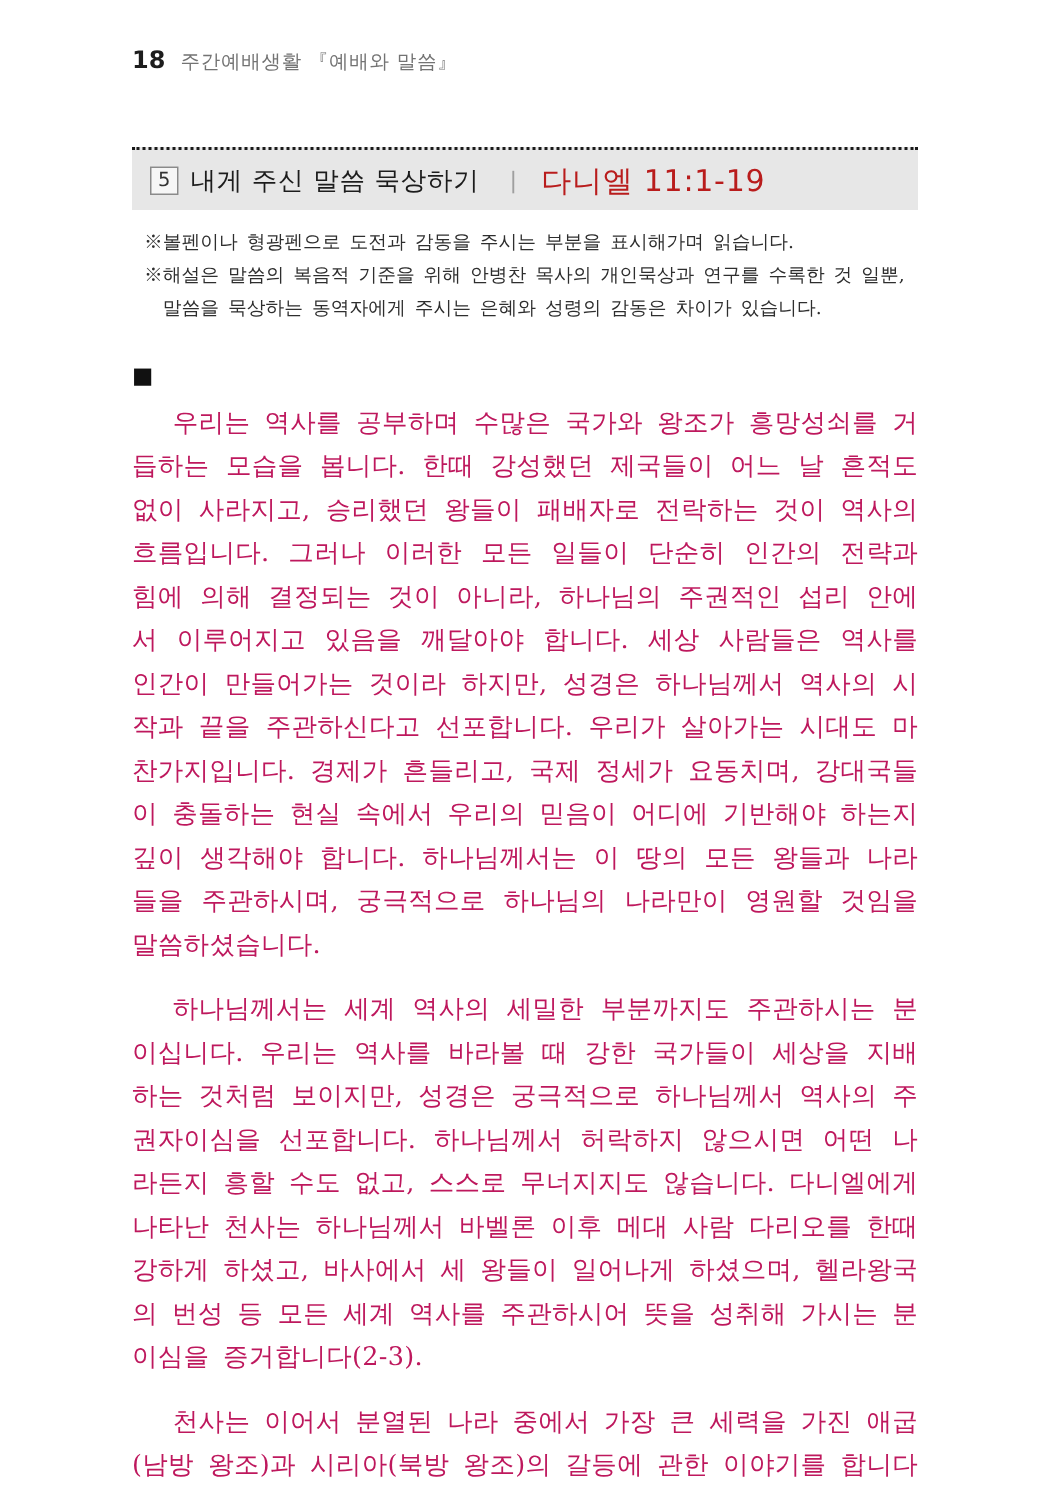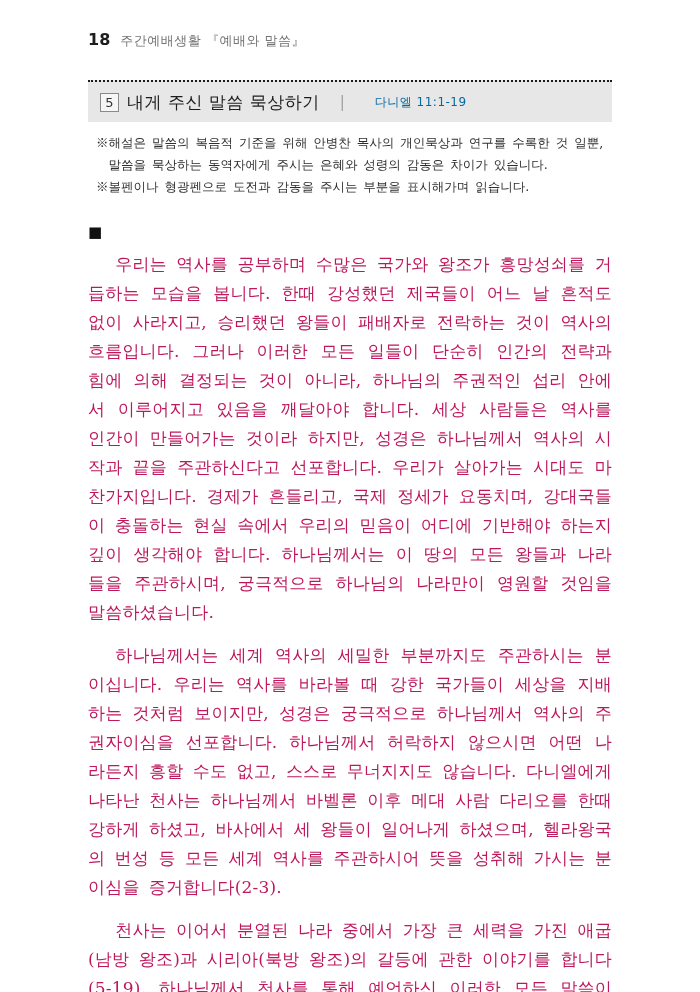--- a/index.html
+++ b/index.html
@@ -17,21 +17,21 @@
     color: #222;
     font-family: "DejaVu Serif", "Liberation Serif", serif;
     overflow: hidden;
   }
   
   .running-header {
     display: flex;
     align-items: baseline;
     gap: 10px;
     font-family: "DejaVu Sans", "Liberation Sans", sans-serif;
-    margin-bottom: 30px;
+    margin-bottom: 48px;
   }
   .running-header .pageno {
     font-size: 16px;
     font-weight: bold;
     color: #1d1d1d;
   }
   .running-header .booktitle {
     font-size: 13px;
     color: #737373;
     letter-spacing: 0.5px;
@@ -65,24 +65,23 @@
     font-weight: normal;
     color: #1c1c1c;
     letter-spacing: 0.5px;
   }
   .sec-divider {
     color: #9f9f9f;
     font-size: 15px;
     margin: 0 16px 0 20px;
   }
   .sec-ref {
-    font-size: 12px;
-    color: #0369a1;
+    font-size: 20px;
+    color: #b91c1c;
     letter-spacing: 0.5px;
-    margin-left: 14px;
   }
   
   .notes {
     font-size: 12.5px;
     line-height: 22px;
     color: #2e2e2e;
     margin: 2px 0 0 8px;
     word-spacing: 2px;
   }
   .note-line {
@@ -131,22 +130,22 @@
   </header>
 
   <div class="section-box">
     <span class="numbox">5</span>
     <span class="sec-title">내게 주신 말씀 묵상하기</span>
     <span class="sec-divider">|</span>
     <span class="sec-ref">다니엘 11:1-19</span>
   </div>
 
   <div class="notes">
+      <div class="note-line">※볼펜이나 형광펜으로 도전과 감동을 주시는 부분을 표시해가며 읽습니다.</div>
       <div class="note-line">※해설은 말씀의 복음적 기준을 위해 안병찬 목사의 개인묵상과 연구를 수록한 것 일뿐, 말씀을 묵상하는 동역자에게 주시는 은혜와 성령의 감동은 차이가 있습니다.</div>
-      <div class="note-line">※볼펜이나 형광펜으로 도전과 감동을 주시는 부분을 표시해가며 읽습니다.</div>
     </div>
 
   <h2 class="article-heading">
     <span class="sq">■</span>
   </h2>
 
   <div class="article-body">
       <p>우리는 역사를 공부하며 수많은 국가와 왕조가 흥망성쇠를 거듭하는 모습을 봅니다. 한때 강성했던 제국들이 어느 날 흔적도 없이 사라지고, 승리했던 왕들이 패배자로 전락하는 것이 역사의 흐름입니다. 그러나 이러한 모든 일들이 단순히 인간의 전략과 힘에 의해 결정되는 것이 아니라, 하나님의 주권적인 섭리 안에서 이루어지고 있음을 깨달아야 합니다. 세상 사람들은 역사를 인간이 만들어가는 것이라 하지만, 성경은 하나님께서 역사의 시작과 끝을 주관하신다고 선포합니다. 우리가 살아가는 시대도 마찬가지입니다. 경제가 흔들리고, 국제 정세가 요동치며, 강대국들이 충돌하는 현실 속에서 우리의 믿음이 어디에 기반해야 하는지 깊이 생각해야 합니다. 하나님께서는 이 땅의 모든 왕들과 나라들을 주관하시며, 궁극적으로 하나님의 나라만이 영원할 것임을 말씀하셨습니다.</p>
       <p>하나님께서는 세계 역사의 세밀한 부분까지도 주관하시는 분이십니다. 우리는 역사를 바라볼 때 강한 국가들이 세상을 지배하는 것처럼 보이지만, 성경은 궁극적으로 하나님께서 역사의 주권자이심을 선포합니다. 하나님께서 허락하지 않으시면 어떤 나라든지 흥할 수도 없고, 스스로 무너지지도 않습니다. 다니엘에게 나타난 천사는 하나님께서 바벨론 이후 메대 사람 다리오를 한때 강하게 하셨고, 바사에서 세 왕들이 일어나게 하셨으며, 헬라왕국의 번성 등 모든 세계 역사를 주관하시어 뜻을 성취해 가시는 분이심을 증거합니다(2-3).</p>
       <p>천사는 이어서 분열된 나라 중에서 가장 큰 세력을 가진 애굽(남방 왕조)과 시리아(북방 왕조)의 갈등에 관한 이야기를 합니다(5-19). 하나님께서 천사를 통해 예언하신 이러한 모든 말씀이 성취되어 역사의 기록 속에서 그대로 이루어진 사실로 증명되고 있습니다. 이러한 나라들의 통합과 분열, 그리고 생성 속에는 전쟁과 죽음이라는 참혹한 흔적이 아프게 남아 있습니다. 강한 나라와 민족만이 살아남는 역사의 현장 속에서 가장 필요한 것은 무력이나 세속적 힘이 아니라, 하나님의 긍휼을 입는 것입니다.</p>

